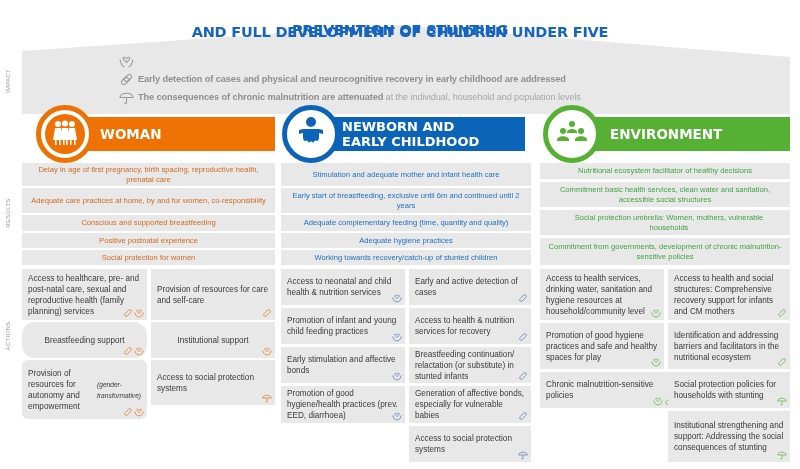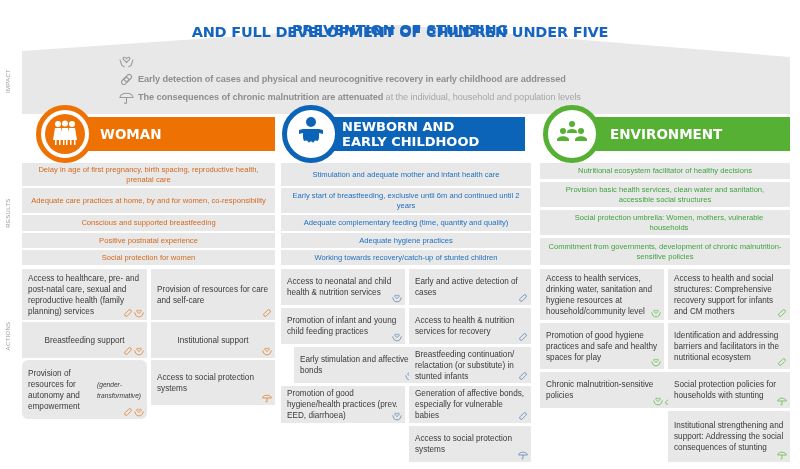--- a/index.html
+++ b/index.html
@@ -137,21 +137,21 @@
 <div class="res w" style="left:22px; top:233px; width:253px; height:15px;">Positive postnatal experience</div>
 <div class="res w" style="left:22px; top:250px; width:253px; height:15px;">Social protection for women</div>
 
 <div class="res n" style="left:281px; top:163px; width:250px; height:23px;">Stimulation and adequate mother and infant health care</div>
 <div class="res n" style="left:281px; top:188px; width:250px; height:25px;">Early start of breastfeeding, exclusive until 6m and continued until 2 years</div>
 <div class="res n" style="left:281px; top:215px; width:250px; height:16px;">Adequate complementary feeding (time, quantity and quality)</div>
 <div class="res n" style="left:281px; top:233px; width:250px; height:15px;">Adequate hygiene practices</div>
 <div class="res n" style="left:281px; top:250px; width:250px; height:15px;">Working towards recovery/catch-up of stunted children</div>
 
 <div class="res e" style="left:540px; top:163px; width:250px; height:16px;">Nutritional ecosystem facilitator of healthy decisions</div>
-<div class="res e" style="left:540px; top:182px; width:250px; height:25px;">Provision basic health services, clean water and sanitation, accessible social structures</div>
+<div class="res e" style="left:540px; top:182px; width:250px; height:25px;">Commitment basic health services, clean water and sanitation, accessible social structures</div>
 <div class="res e" style="left:540px; top:210px; width:250px; height:25px;padding-left:16px;">Social protection umbrella: Women, mothers, vulnerable households</div>
 <div class="res e" style="left:540px; top:238px; width:250px; height:27px;">Commitment from governments, development of chronic malnutrition- sensitive policies</div>
 
 <svg width="0" height="0" style="position:absolute">
   <defs>
     <symbol id="sym-bandage" viewBox="0 0 16 16">
         <g fill="none" stroke="currentColor" stroke-width="1.4">
           <rect x="1.5" y="5.5" width="13" height="5" rx="2.5" transform="rotate(-45 8 8)"></rect>
         </g>
       </symbol>
@@ -182,21 +182,21 @@
     </div>
 </div>
 <div class="act" style="left:151px; top:269px; width:124px; height:51px;">
   <span>Provision of resources for care and self-care</span>
   <div class="badges" style="color:#e08a3c">
       <svg width="10" height="10">
         <use href="#sym-bandage"></use>
       </svg>
     </div>
 </div>
-<div class="act" style="left:22px; top:322px; width:125px; height:36px;">
+<div class="act" style="left:22px; top:322px; width:125px; height:36px;border-radius:13px;">
   <span>Breastfeeding support</span>
   <div class="badges" style="color:#e08a3c">
       <svg width="10" height="10">
         <use href="#sym-bandage"></use>
       </svg>
       <svg width="10" height="10">
         <use href="#sym-hands"></use>
       </svg>
     </div>
 </div>
@@ -238,21 +238,21 @@
     </div>
 </div>
 <div class="act" style="left:281px; top:308px; width:124px; height:36px;">
   <span>Promotion of infant and young child feeding practices</span>
   <div class="badges" style="color:#6d8fb8">
       <svg width="10" height="10">
         <use href="#sym-hands"></use>
       </svg>
     </div>
 </div>
-<div class="act" style="left:294px; top:347px; width:124px; height:36px;">
+<div class="act" style="left:281px; top:347px; width:124px; height:36px;">
   <span>Early stimulation and affective bonds</span>
   <div class="badges" style="color:#6d8fb8">
       <svg width="10" height="10">
         <use href="#sym-hands"></use>
       </svg>
     </div>
 </div>
 <div class="act" style="left:281px; top:386px; width:124px; height:37px;">
   <span>Promotion of good hygiene/health practices (prev. EED, diarrhoea)</span>
   <div class="badges" style="color:#6d8fb8">

